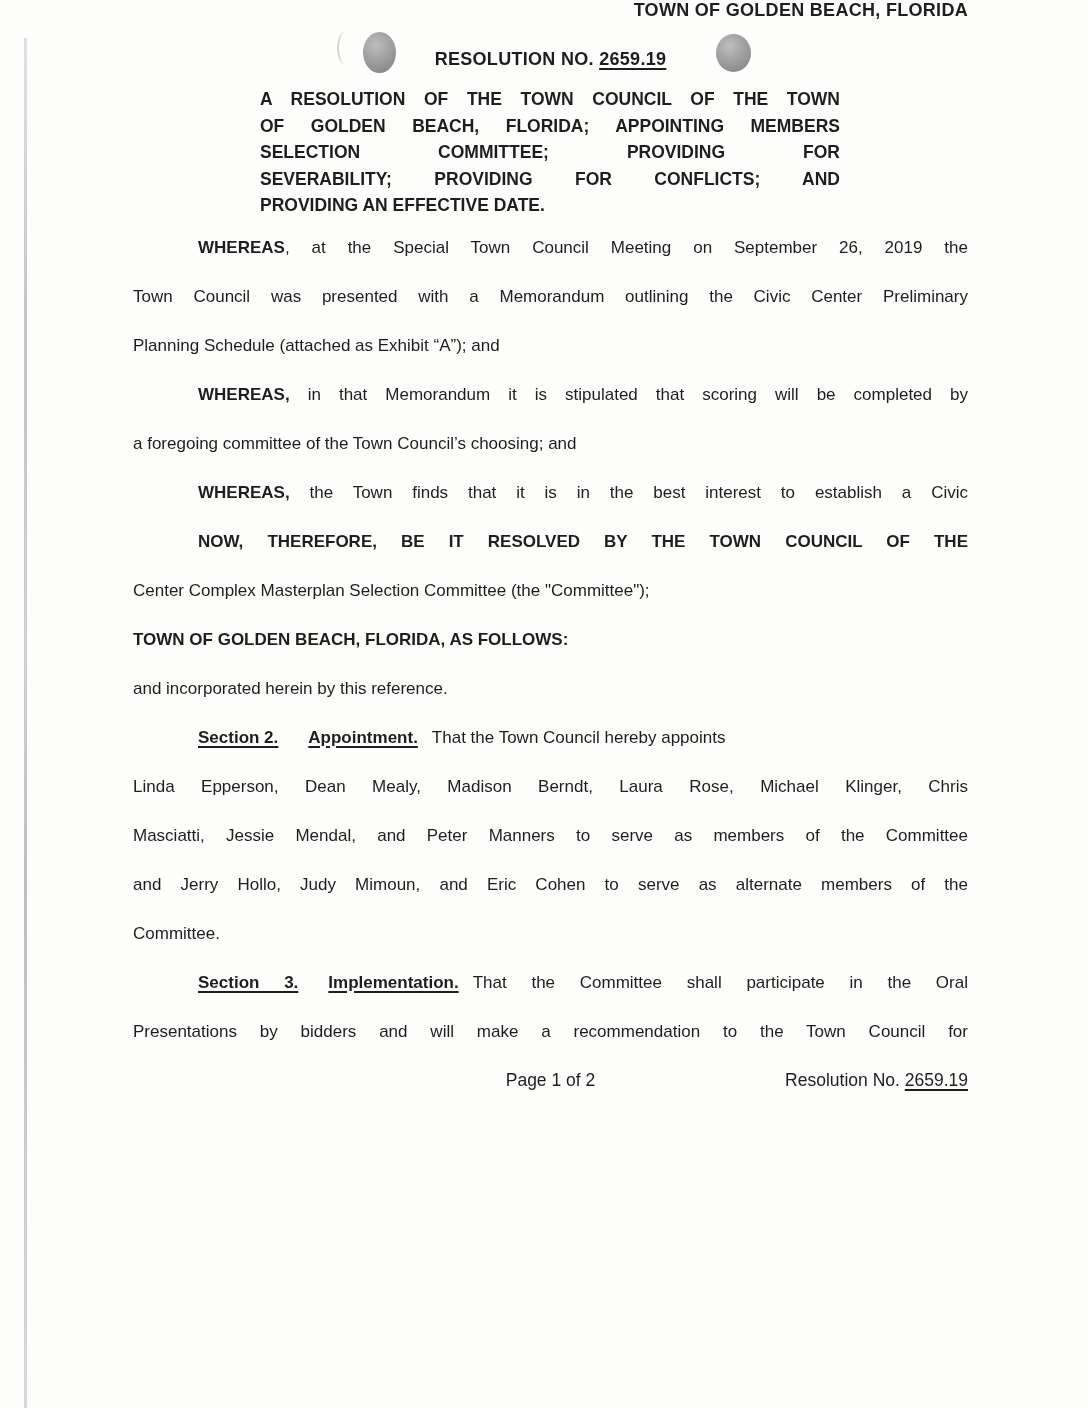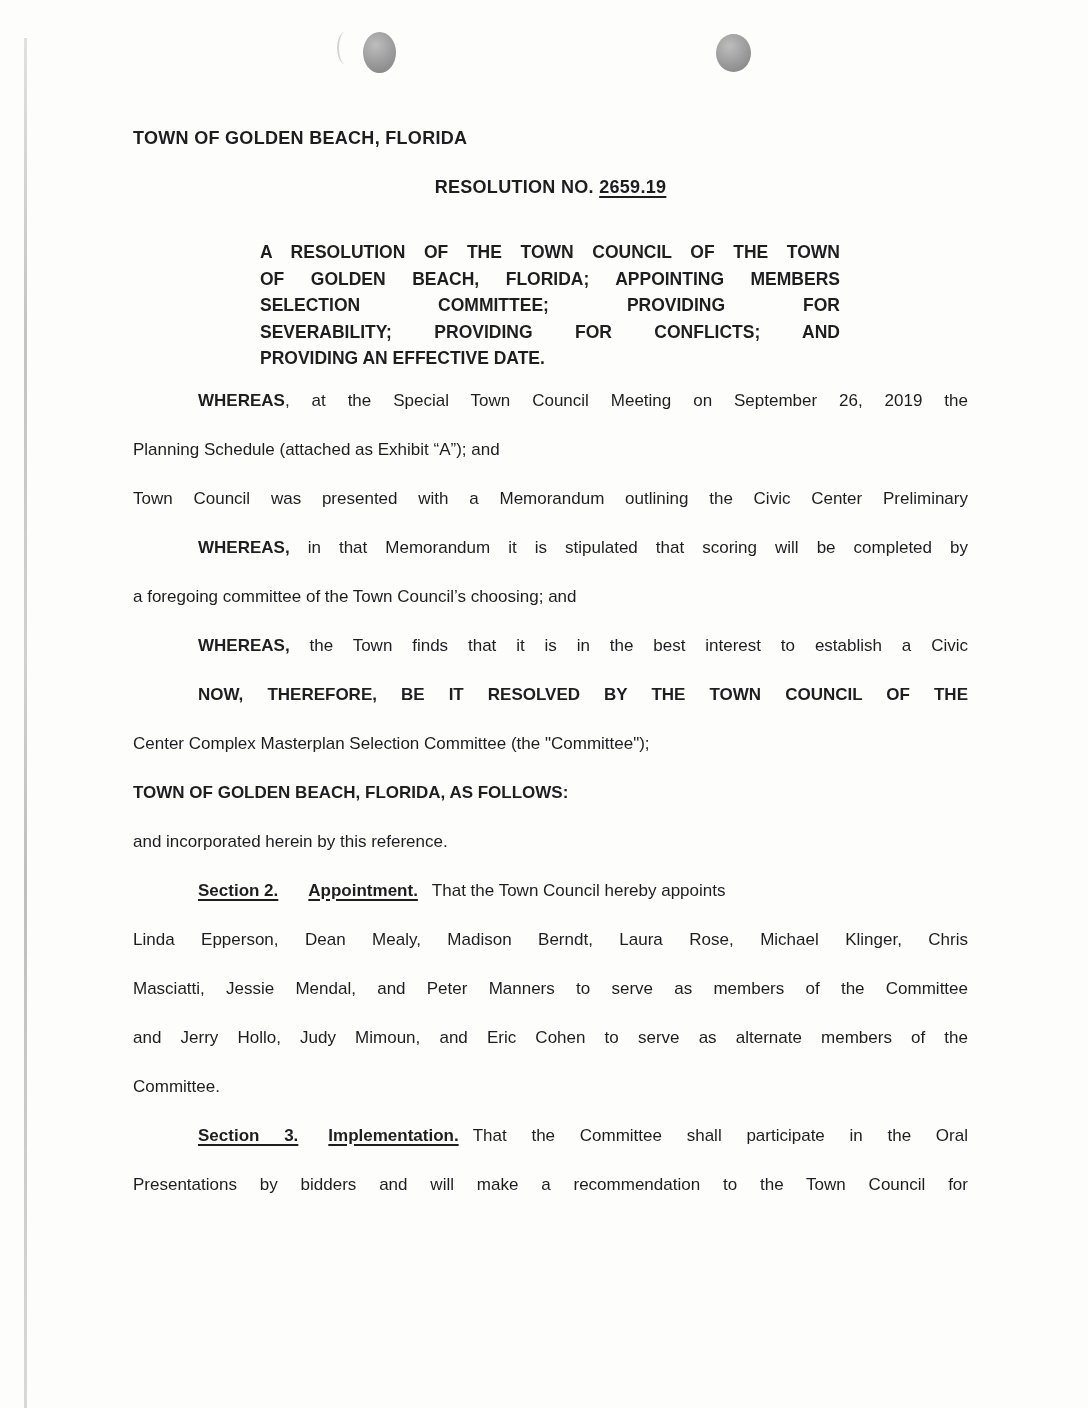--- a/index.html
+++ b/index.html
@@ -23,31 +23,31 @@
   }
   .hole-left  { left:363px; top:32px; width:33px; height:41px; }
   .hole-right { left:716px; top:34px; width:35px; height:38px; }
   .pen-mark {
     position:absolute; left:337px; top:32px; width:14px; height:32px;
     border-left:2px solid #d2d2d2; border-radius:50%;
   }
   
   .content { position:absolute; left:133px; top:0; width:835px; }
   .doc-title {
-    margin-top:128px; text-align:left;
+    text-align:right;
     font-weight:bold; font-size:18px; line-height:20px;
     letter-spacing:.3px;
   }
   .resolution-line {
     margin-top:29px; text-align:center;
     font-weight:bold; font-size:18px; line-height:20px;
     letter-spacing:.3px;
   }
   .caption-block {
-    margin-top:42px; margin-left:127px; width:580px;
+    margin-top:17px; margin-left:127px; width:580px;
     font-weight:bold; font-size:17.5px; line-height:26.5px;
   }
   .body-block {
     margin-top:4px;
     font-size:17px; line-height:49px;
   }
   .doc-line { text-align:justify; }
   .doc-line.stretch { text-align-last:justify; }
   .doc-line.indent { text-indent:65px; }
   .b { font-weight:bold; }
@@ -82,33 +82,39 @@
     <div class="caption-block">
         <div class="doc-line stretch"><span class="b">A RESOLUTION OF THE TOWN COUNCIL OF THE TOWN</span></div>
         <div class="doc-line stretch"><span class="b">OF GOLDEN BEACH, FLORIDA; APPOINTING MEMBERS</span></div>
         <div class="doc-line stretch"><span class="b">SELECTION COMMITTEE; PROVIDING FOR</span></div>
         <div class="doc-line stretch"><span class="b">SEVERABILITY; PROVIDING FOR CONFLICTS; AND</span></div>
         <div class="doc-line"><span class="b">PROVIDING AN EFFECTIVE DATE.</span></div>
       </div>
 
     <div class="body-block">
         <div class="doc-line stretch indent"><span class="b">WHEREAS</span><span>, at the Special Town Council Meeting on September 26, 2019 the</span></div>
+        <div class="doc-line stretch"><span>Town Council was presented with a Memorandum outlining the Civic Center Preliminary</span></div>
         <div class="doc-line"><span>Planning Schedule (attached as Exhibit “A”); and</span></div>
-        <div class="doc-line stretch"><span>Town Council was presented with a Memorandum outlining the Civic Center Preliminary</span></div>
         <div class="doc-line stretch indent"><span class="b">WHEREAS,</span><span> in that Memorandum it is stipulated that scoring will be completed by</span></div>
         <div class="doc-line"><span>a foregoing committee of the Town Council’s choosing; and</span></div>
         <div class="doc-line stretch indent"><span class="b">WHEREAS,</span><span> the Town finds that it is in the best interest to establish a Civic</span></div>
         <div class="doc-line stretch indent"><span class="b">NOW, THEREFORE, BE IT RESOLVED BY THE TOWN COUNCIL OF THE</span></div>
         <div class="doc-line"><span>Center Complex Masterplan Selection Committee (the "Committee");</span></div>
         <div class="doc-line"><span class="b">TOWN OF GOLDEN BEACH, FLORIDA, AS FOLLOWS:</span></div>
         <div class="doc-line"><span>and incorporated herein by this reference.</span></div>
         <div class="doc-line indent"><span class="b u gap-lg">Section 2.</span><span class="b u gap-sm">Appointment.</span><span>That the Town Council hereby appoints</span></div>
         <div class="doc-line stretch"><span>Linda Epperson, Dean Mealy, Madison Berndt, Laura Rose, Michael Klinger, Chris</span></div>
         <div class="doc-line stretch"><span>Masciatti, Jessie Mendal, and Peter Manners to serve as members of the Committee</span></div>
         <div class="doc-line stretch"><span>and Jerry Hollo, Judy Mimoun, and Eric Cohen to serve as alternate members of the</span></div>
         <div class="doc-line"><span>Committee.</span></div>
         <div class="doc-line stretch indent"><span class="b u gap-lg">Section 3.</span><span class="b u gap-sm">Implementation.</span><span>That the Committee shall participate in the Oral</span></div>
         <div class="doc-line stretch"><span>Presentations by bidders and will make a recommendation to the Town Council for</span></div>
       </div>
 
+    <div class="page-footer">
+      <span class="footer-center">Page 1 of 2</span>
+      <span class="footer-right">
+        <span>Resolution No. </span><span class="u">2659.19</span>
+      </span>
+    </div>
 
   </div>
 </div>
 
 </body></html>

